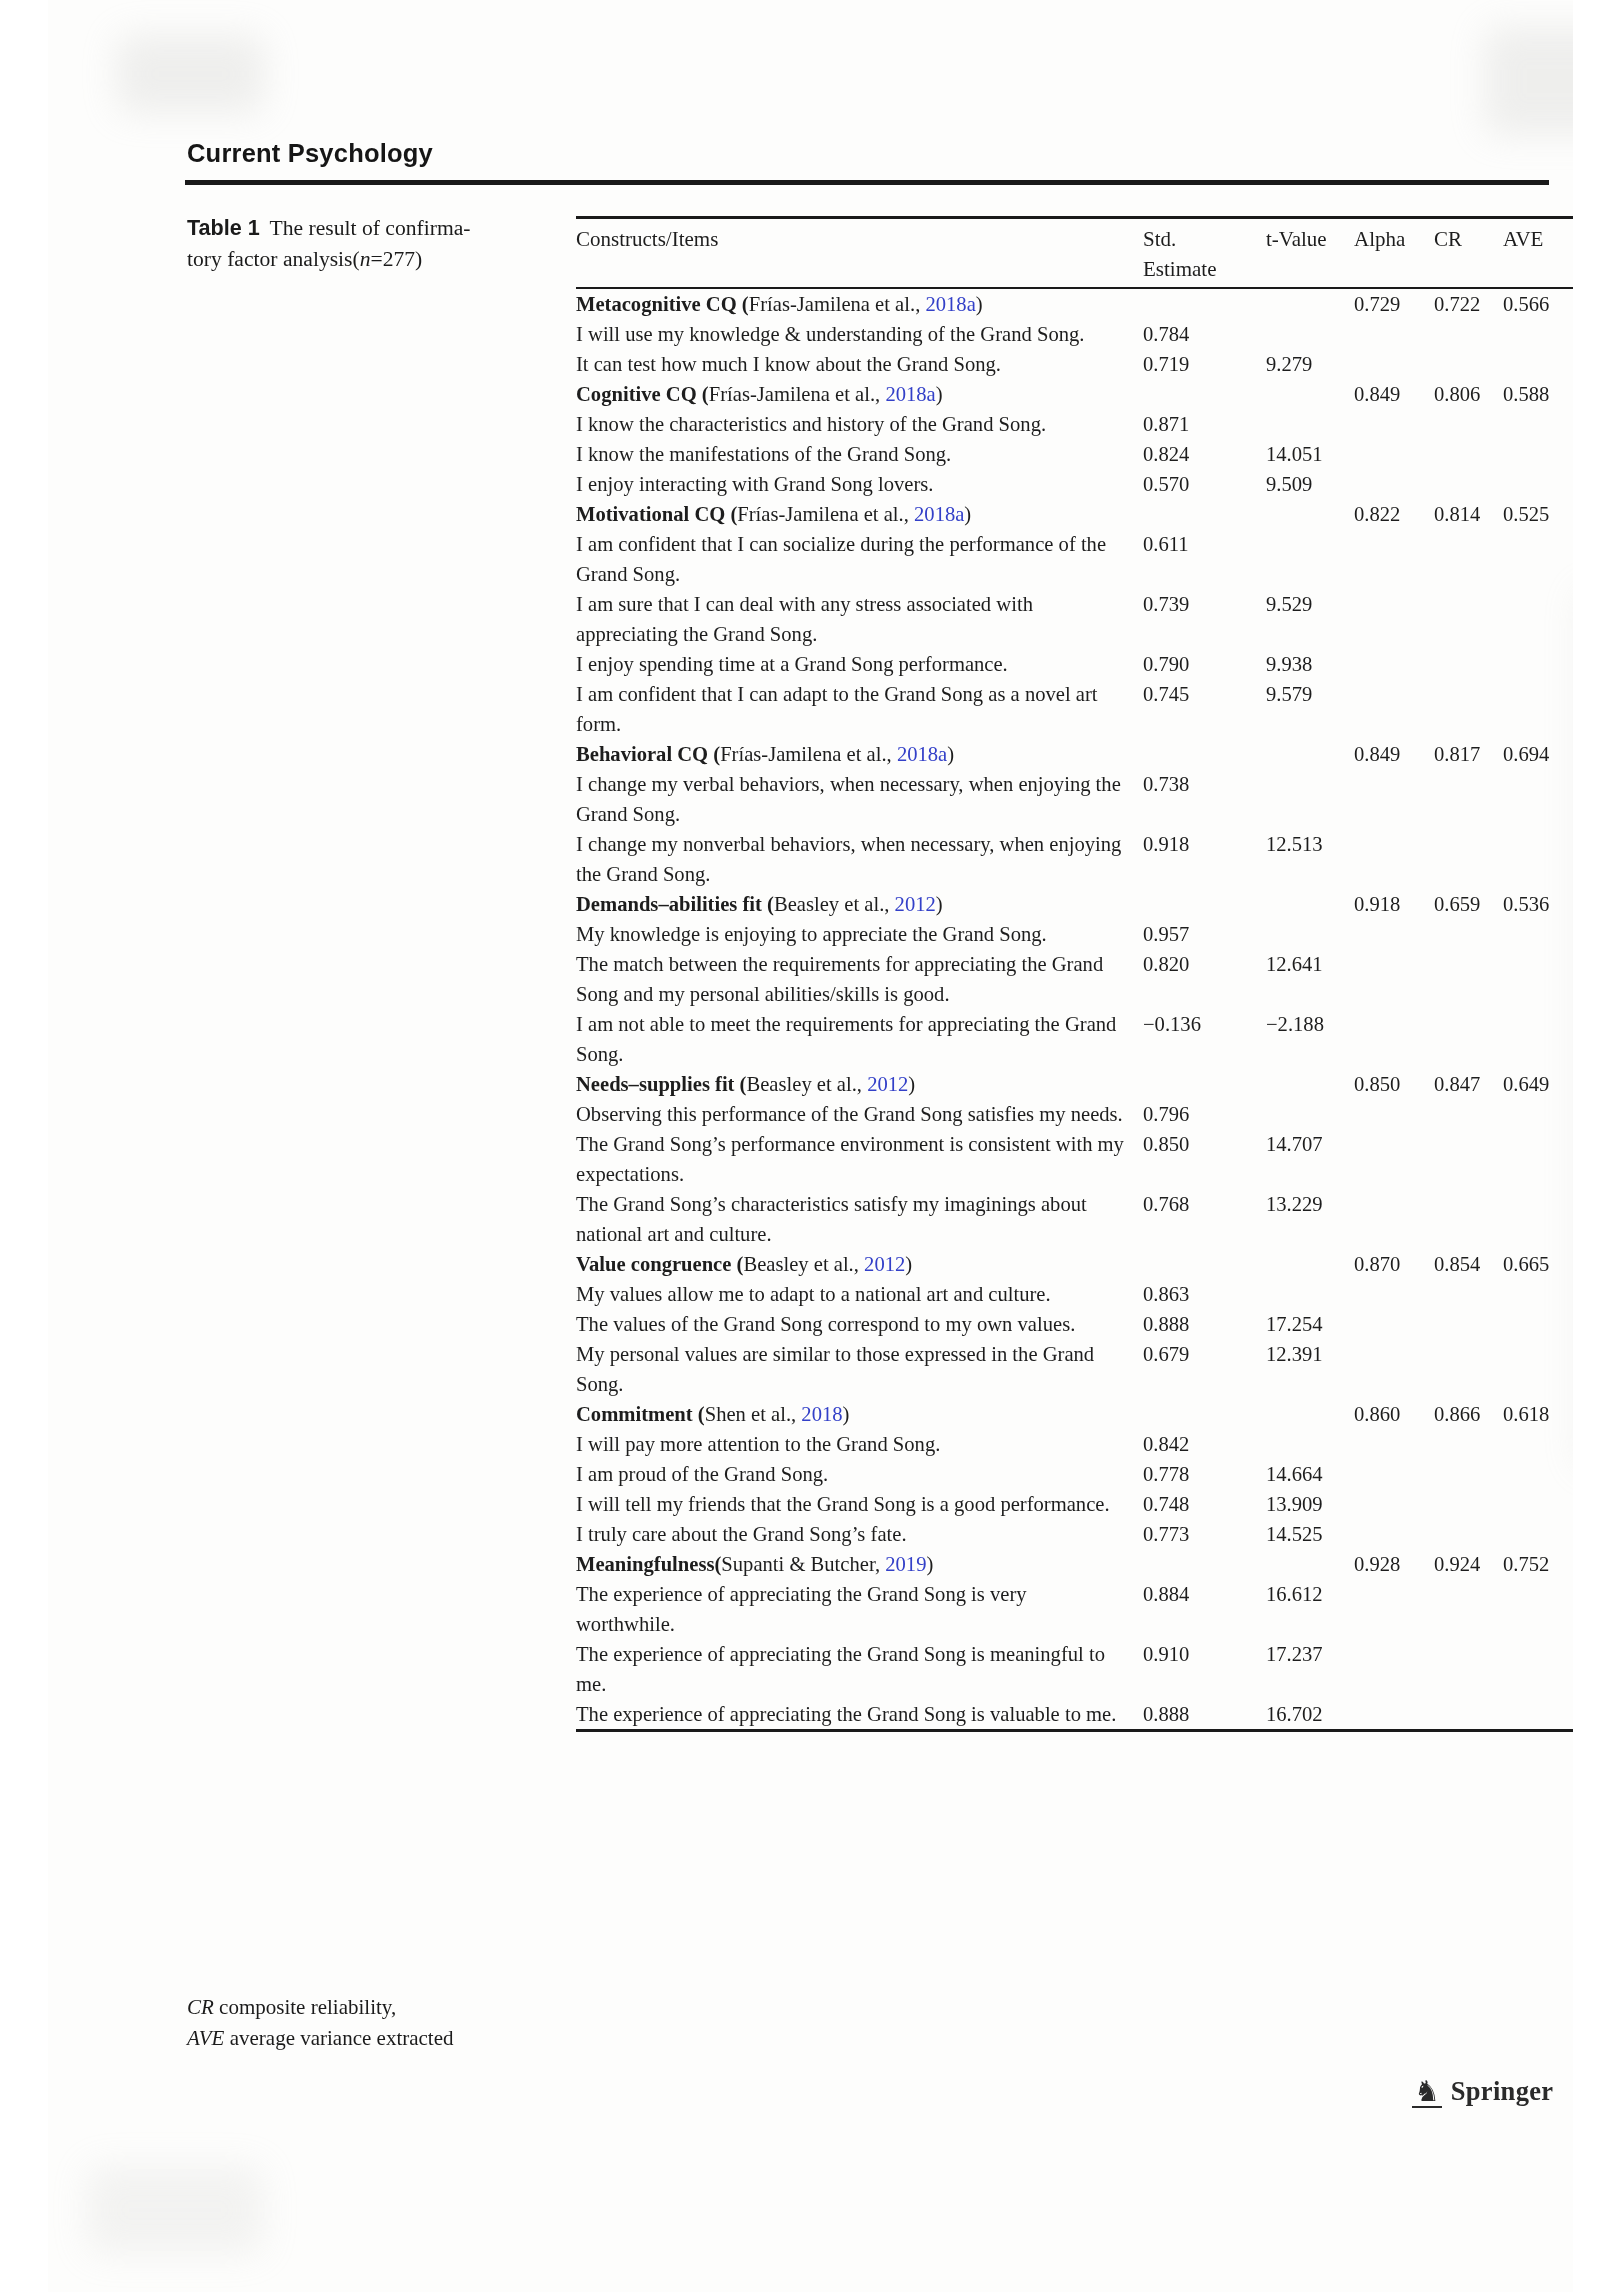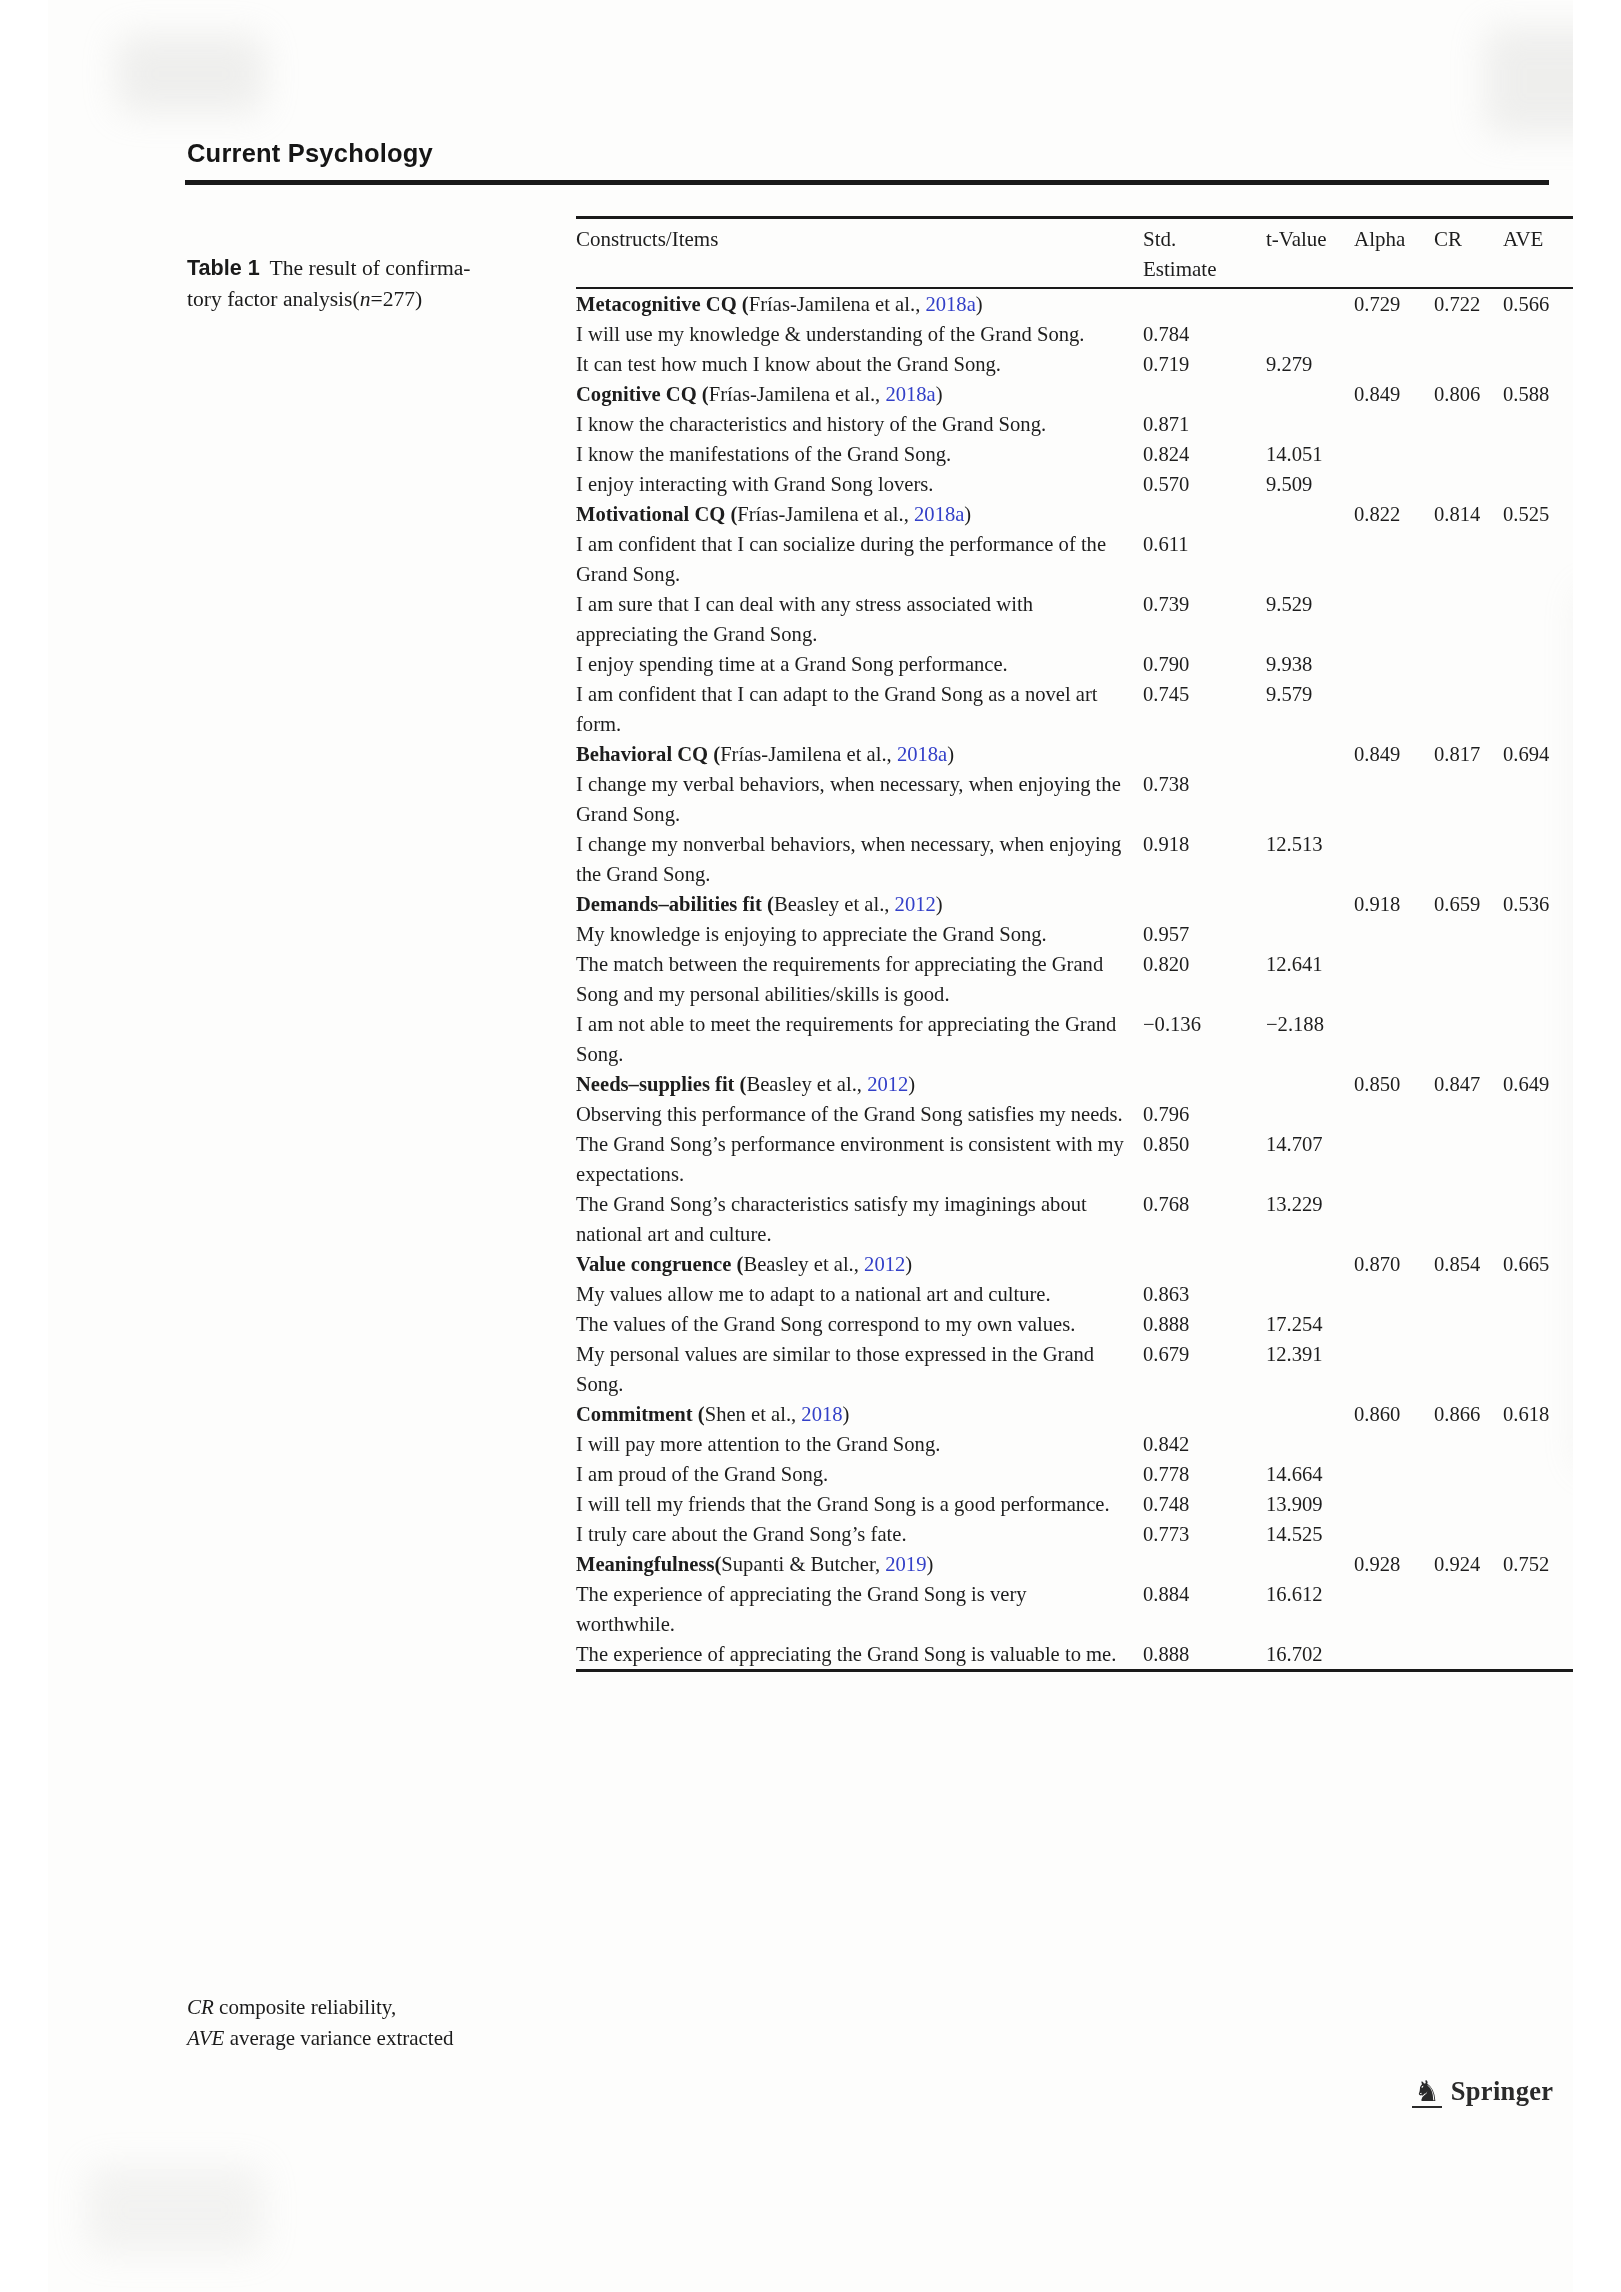--- a/index.html
+++ b/index.html
@@ -15,21 +15,21 @@
   .blot.b3{left:1529px;top:588px;width:78px;height:882px;opacity:.18;}
   .blot.b4{left:39px;top:2166px;width:176px;height:88px;opacity:.2;}
 
   .journal{
     position:absolute;left:139px;top:139px;
     font-family:"Liberation Sans",sans-serif;font-size:25.5px;font-weight:600;
     color:#161616;letter-spacing:0.2px;
   }
   .header-rule{position:absolute;left:137px;top:180px;width:1364px;height:4.9px;background:#1a1a1a;}
 
-  .caption{position:absolute;left:139px;top:212px;width:353px;font-size:21.6px;line-height:31px;color:#1b1b1b;margin-top:40px;}
+  .caption{position:absolute;left:139px;top:212px;width:353px;font-size:21.6px;line-height:31px;color:#1b1b1b;}
   .caption .tlabel{font-family:"Liberation Sans",sans-serif;font-weight:700;font-size:21.6px;padding-right:9.8px;}
 
   table.cfa{
     position:absolute;left:500px;top:216px;width:1014px;
     border-collapse:collapse;table-layout:fixed;
     font-size:20.6px;line-height:30px;color:#1d1d1d;margin-left:28px;
   }
   table.cfa col.c1{width:567px;} table.cfa col.c2{width:123px;}
   table.cfa col.c3{width:88px;}  table.cfa col.c4{width:80px;}
   table.cfa col.c5{width:69px;}  table.cfa col.c6{width:88px;}
@@ -355,20 +355,28 @@
         </tr>
         <tr>
           <td class="c-items">The experience of appreciating the Grand Song is very worthwhile.</td>
           <td>0.884</td>
           <td>16.612</td>
           <td></td>
           <td></td>
           <td></td>
         </tr>
         <tr>
+          <td class="c-items">The experience of appreciating the Grand Song is meaningful to me.</td>
+          <td>0.910</td>
+          <td>17.237</td>
+          <td></td>
+          <td></td>
+          <td></td>
+        </tr>
+        <tr>
           <td class="c-items">The experience of appreciating the Grand Song is valuable to me.</td>
           <td>0.888</td>
           <td>16.702</td>
           <td></td>
           <td></td>
           <td></td>
         </tr>
       </tbody>
   </table>
 

